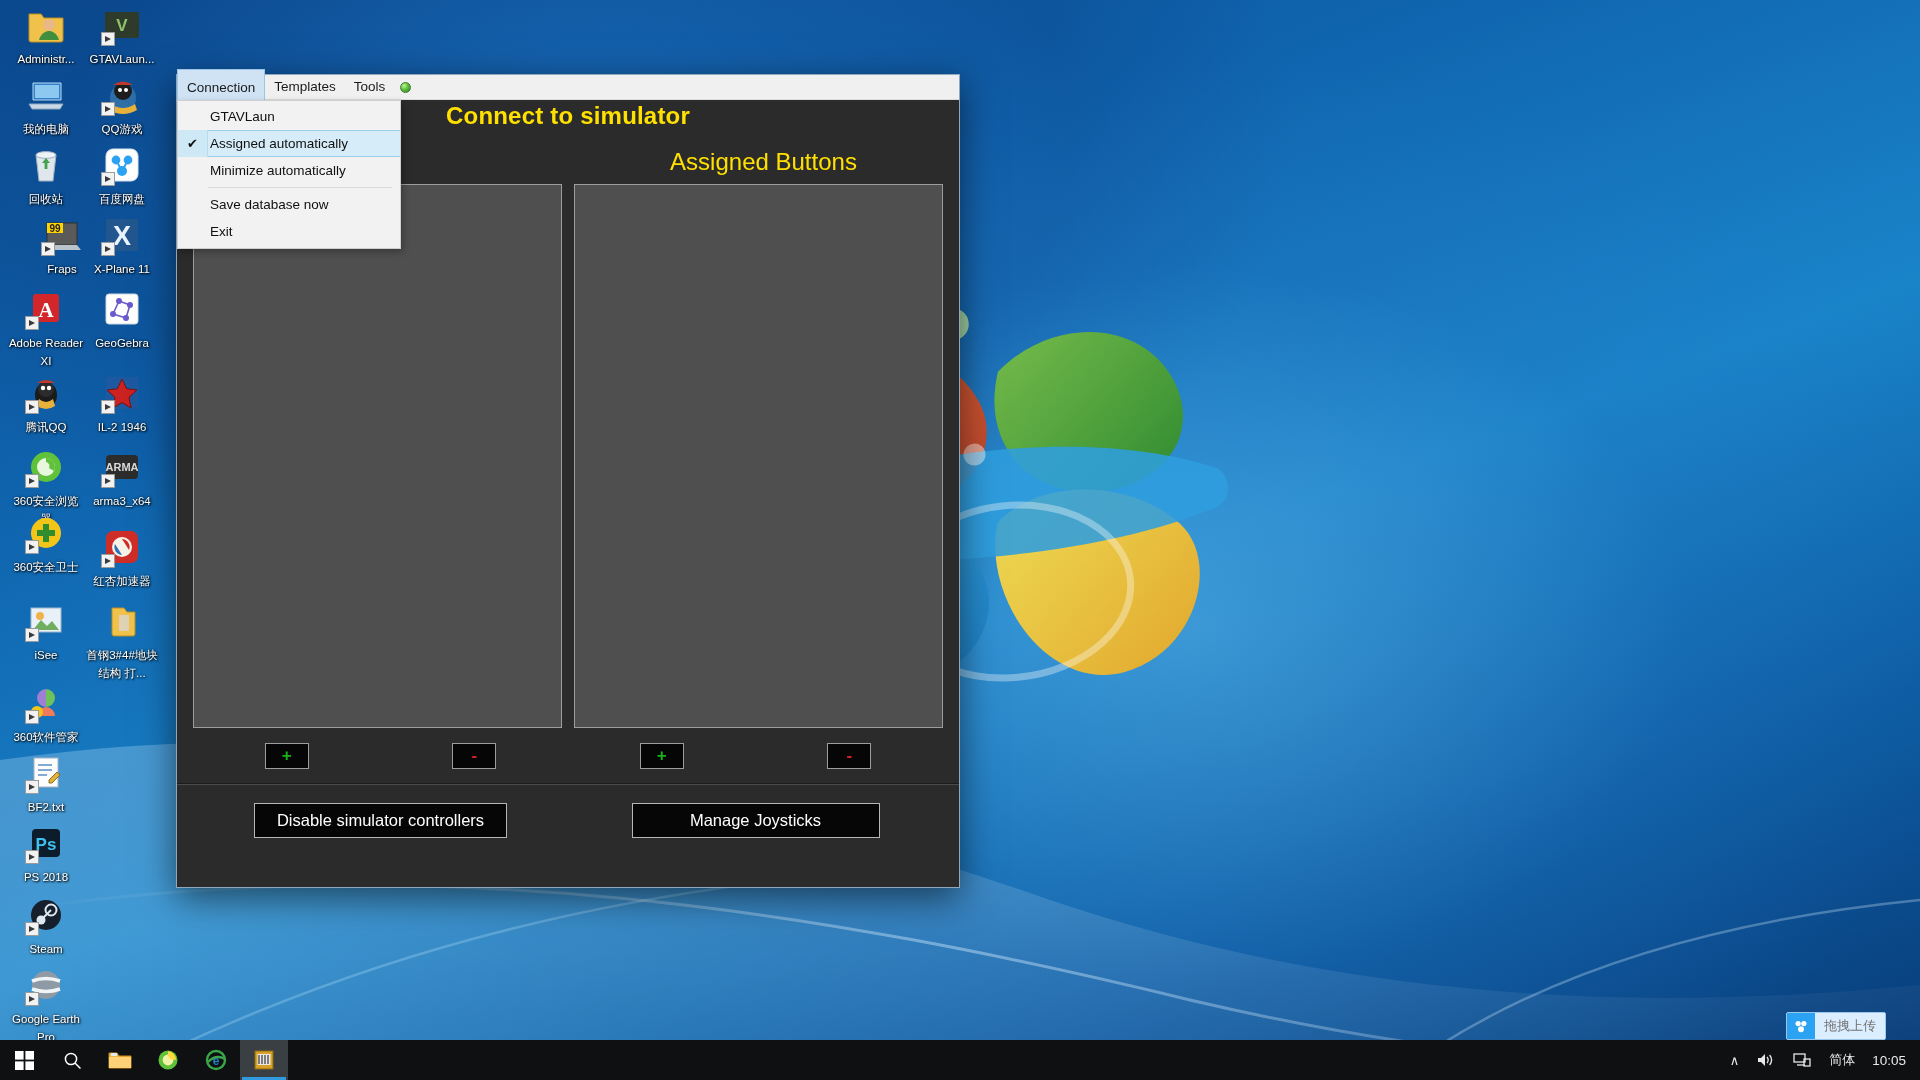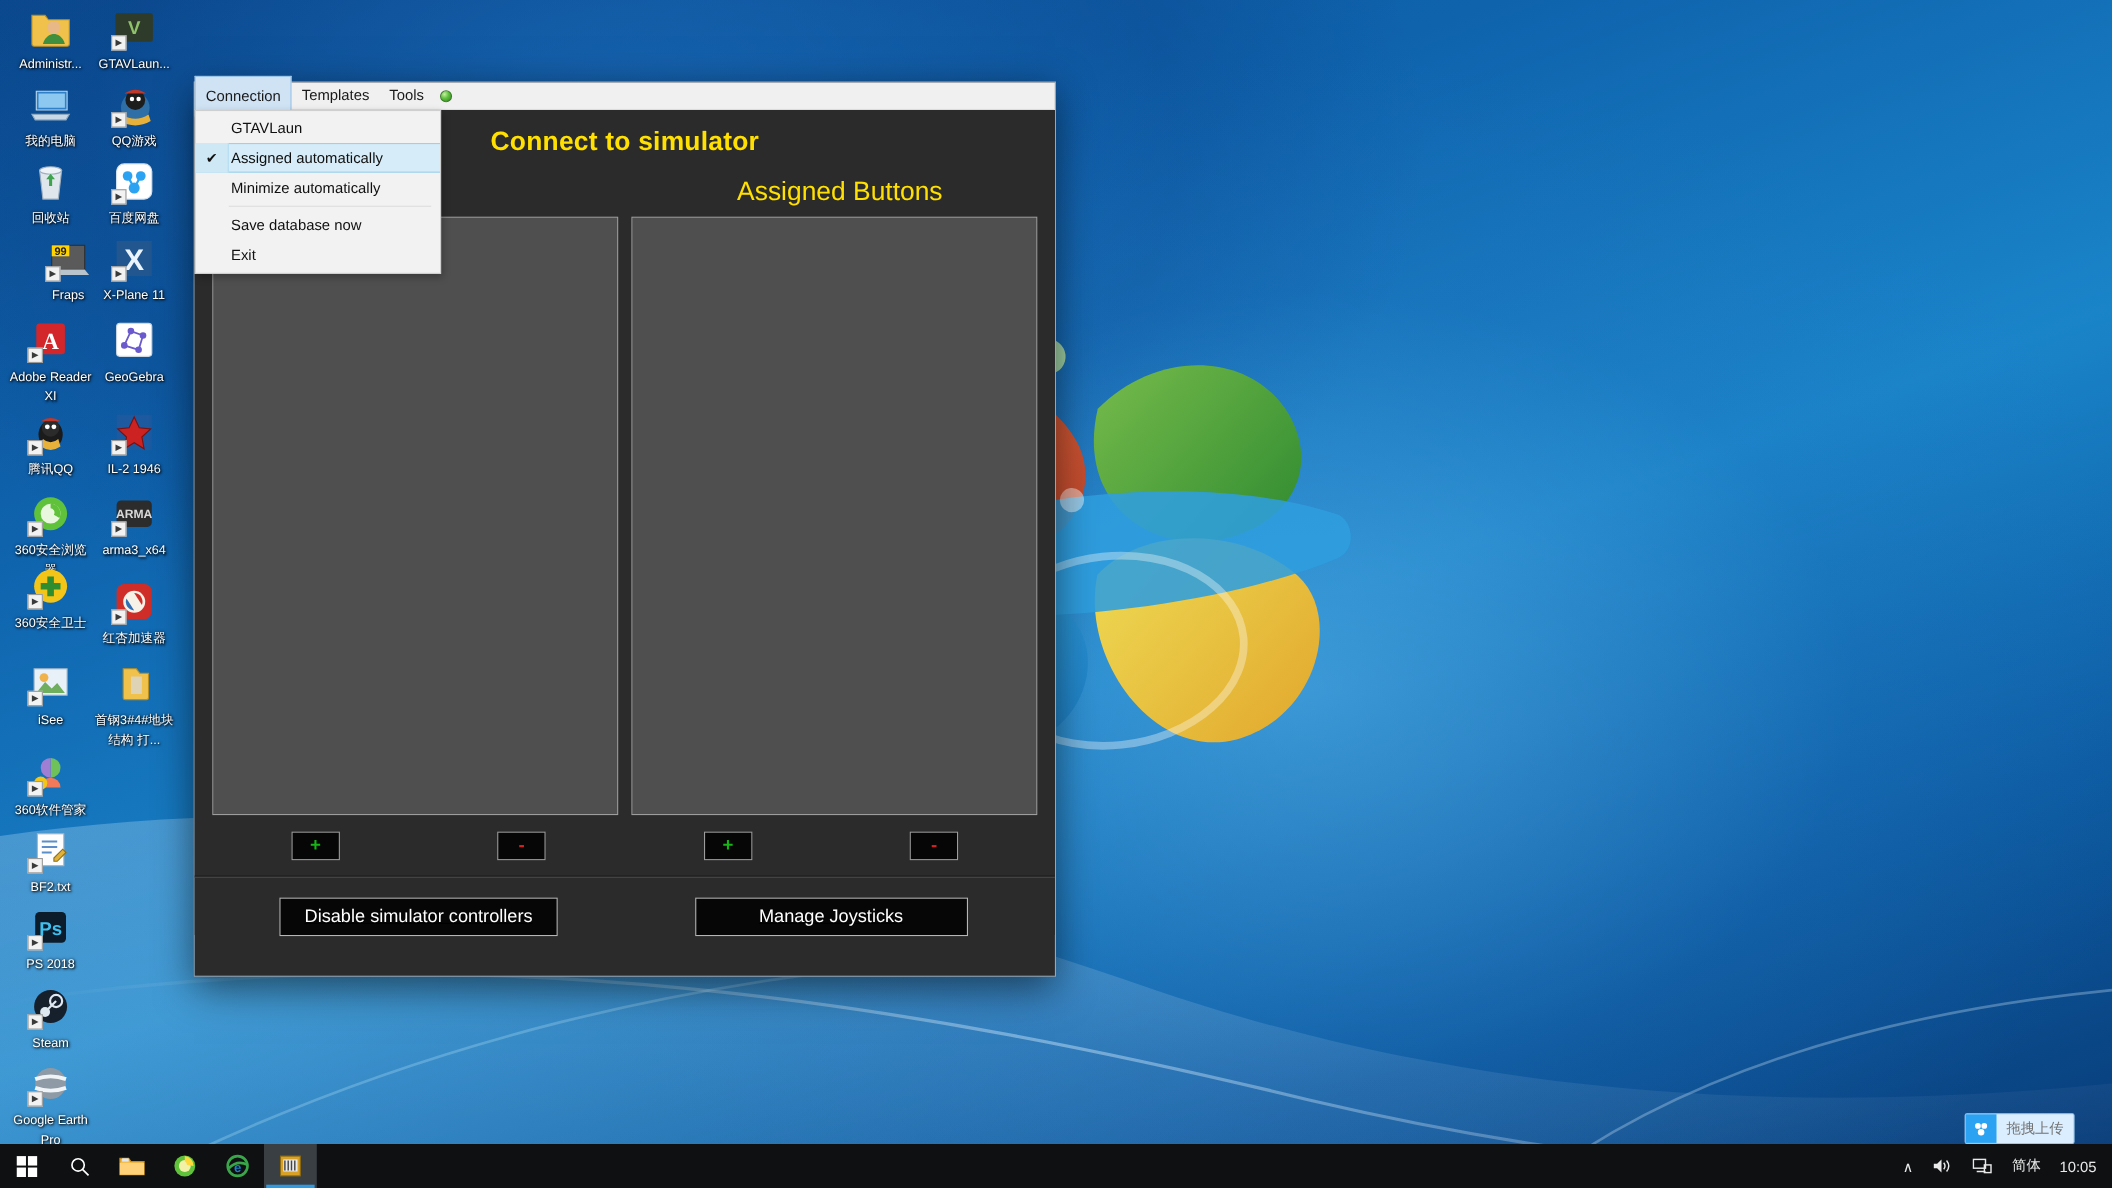--- a/index.html
+++ b/index.html
@@ -155,21 +155,21 @@
     position: relative;
     height: 750px;
     background: #2b2b2b;
     padding: 0;
   }
   #conn-title {
     text-align: center;
     color: #ffe000;
     font-weight: bold;
     font-size: 24px;
-    padding-top: 15px;
+    padding-top: 2px;
     letter-spacing: .2px;
   }
   #col-heads {
     display: flex;
     margin-top: 18px;
   }
   .col-head {
     flex: 1;
     text-align: center;
     color: #ffe000;

